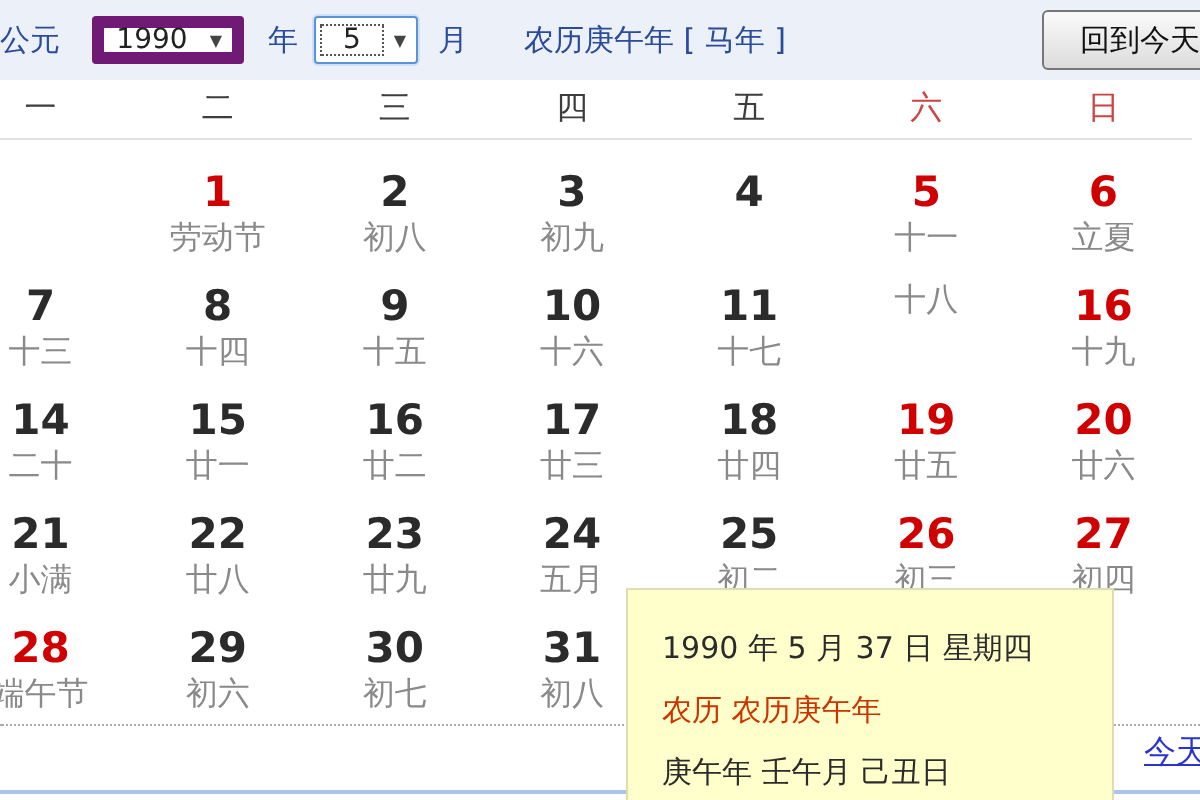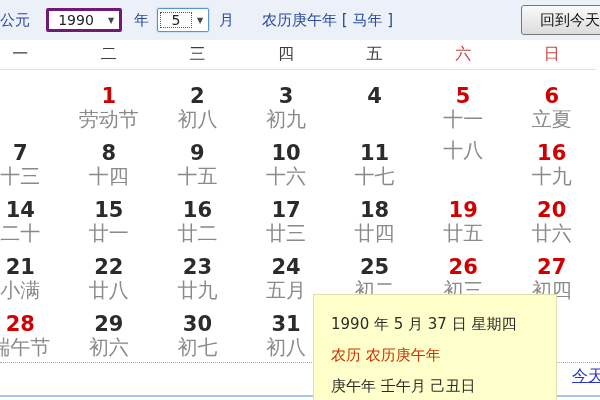--- a/index.html
+++ b/index.html
@@ -5,21 +5,21 @@
   * { margin:0; padding:0; box-sizing:border-box; }
   html,body { width:600px; height:400px; overflow:hidden; background:#fff;
     font-family:"DejaVu Sans","Liberation Sans",sans-serif; }
   .screen { position:relative; width:600px; height:400px; background:#fff; overflow:hidden; }
 
   
   .topbar { position:absolute; left:0; top:0; width:600px; height:40px;
     background:#ecf1f9; display:flex; align-items:center; 
     font-size:15px; }
   .blue { color:var(--blue,#2b4b9b); white-space:nowrap; }
-  .combo { height:24px; background:#fff; border:3px solid #701a75; display:flex;
+  .combo { height:24px; background:#fff; border:6px solid #701a75; display:flex;
     align-items:center; justify-content:space-between; border-radius:2px; }
   .combo-year { width:76px; margin-left:16px; }
   .combo-month { width:52px; margin-left:8px; }
   .combo.focused { border:1px solid #5c93d6; box-shadow:0 0 0 1px #cfe2f5; }
   .combo-value { flex:1; text-align:center; font-size:14px; color:#222; }
   .combo-value.dotted { outline:1px dotted #555; outline-offset:-1px; margin:2px 0 2px 2px; }
   .combo-arrow { width:16px; font-size:8px; color:#444; text-align:center; flex:0 0 16px; }
   .ml12 { margin-left:12px; } .ml10 { margin-left:10px; } .ml28 { margin-left:28px; }
   .today-btn { position:absolute; left:521px; top:5px; height:30px; width:98px;
     font-size:15px; color:#111; border:1px solid #777; border-radius:3px;
@@ -32,21 +32,21 @@
   .wd { text-align:center; font-size:16px; color:#3d3d3d; }
   .wd.red { color:#cc4444; }
 
   
   .grid { position:absolute; left:-24px; top:75px; width:620px;
     display:grid; grid-template-columns:repeat(7,1fr); grid-auto-rows:57px; }
   .cell { text-align:center; padding-top:8px; overflow:visible; }
   .cell .num { display:block; font-size:21px; font-weight:bold; color:var(--dark,#2b2b2b);
     line-height:26px; }
   .cell.red .num { color:var(--red,#d00000); }
-  .cell .lunar { display:block; font-size:20px; color:var(--gray,#8a8a8a);
+  .cell .lunar { display:block; font-size:16px; color:var(--gray,#8a8a8a);
     line-height:18px; margin-top:1px; white-space:nowrap; }
 
   .dotted-sep { position:absolute; left:0; top:362px; width:600px; height:0;
     border-top:1px dotted #aaa; }
   .bottom-line { position:absolute; left:0; top:395px; width:600px; height:2px;
     background:#a9c4ee; }
   .today-link { position:absolute; left:557px; top:366px; font-size:16px;
     color:var(--link,#2a33cc); text-decoration:underline; white-space:nowrap; cursor:pointer;padding-left:15px; }
 
   

